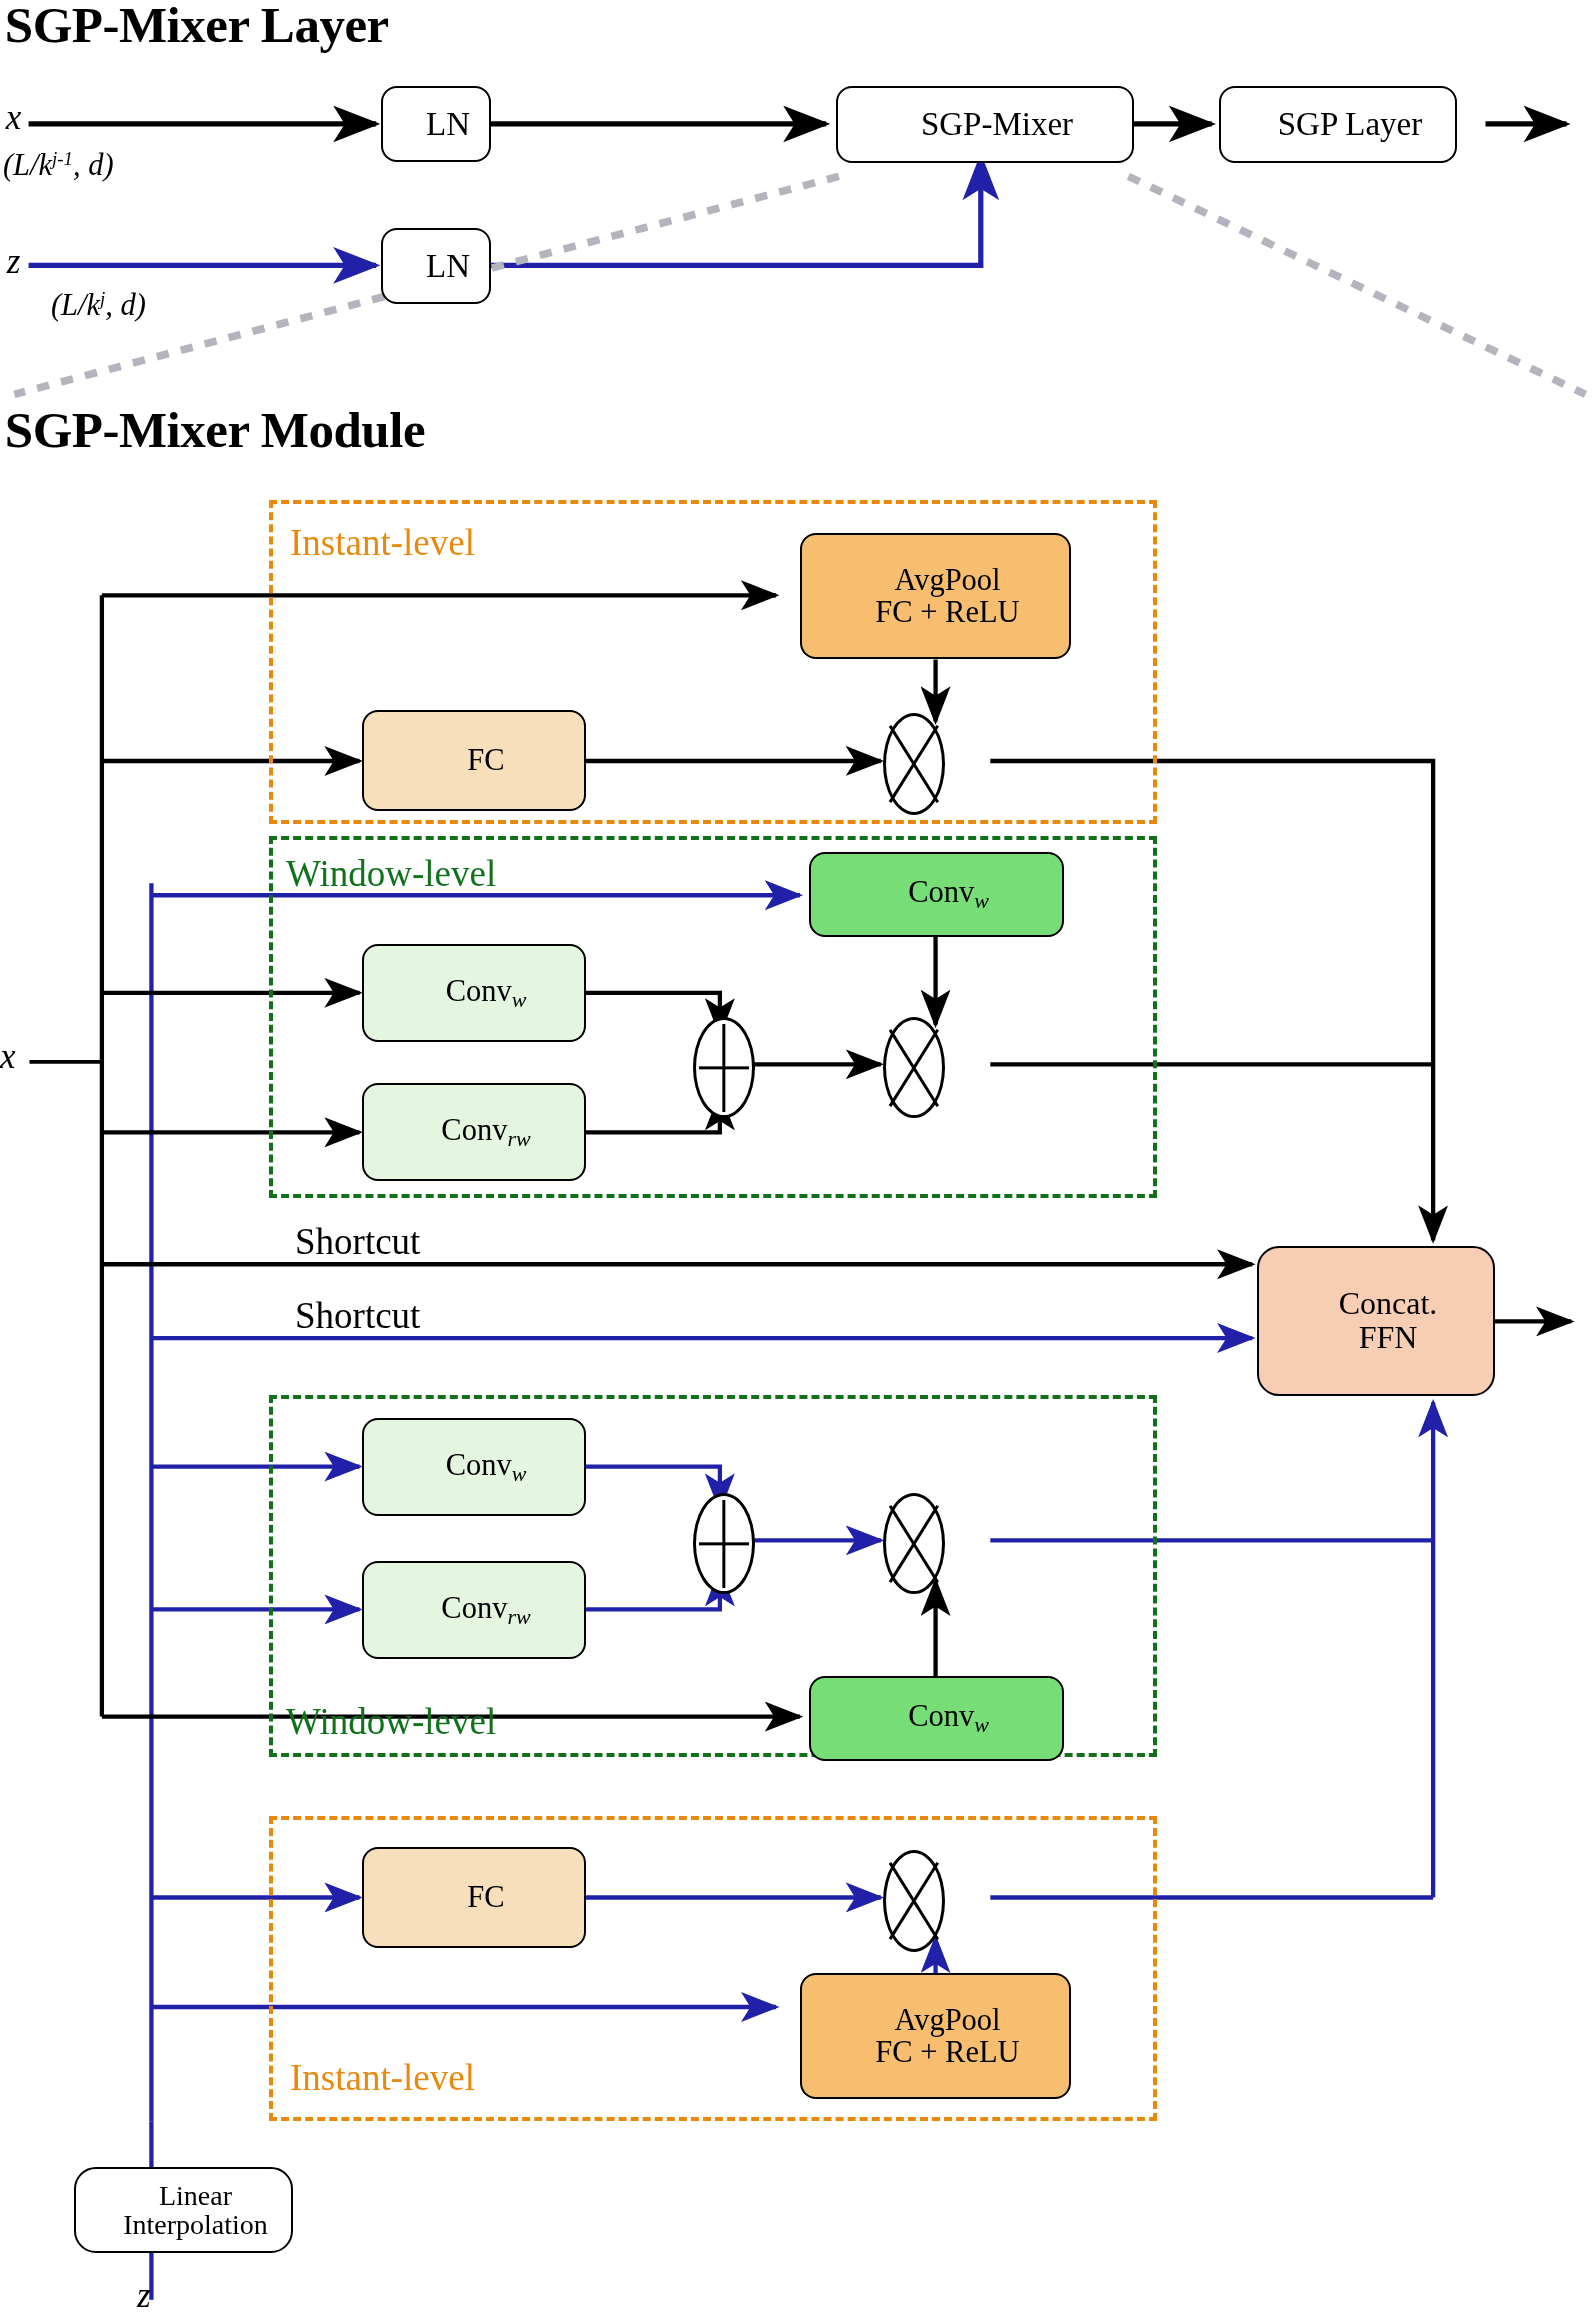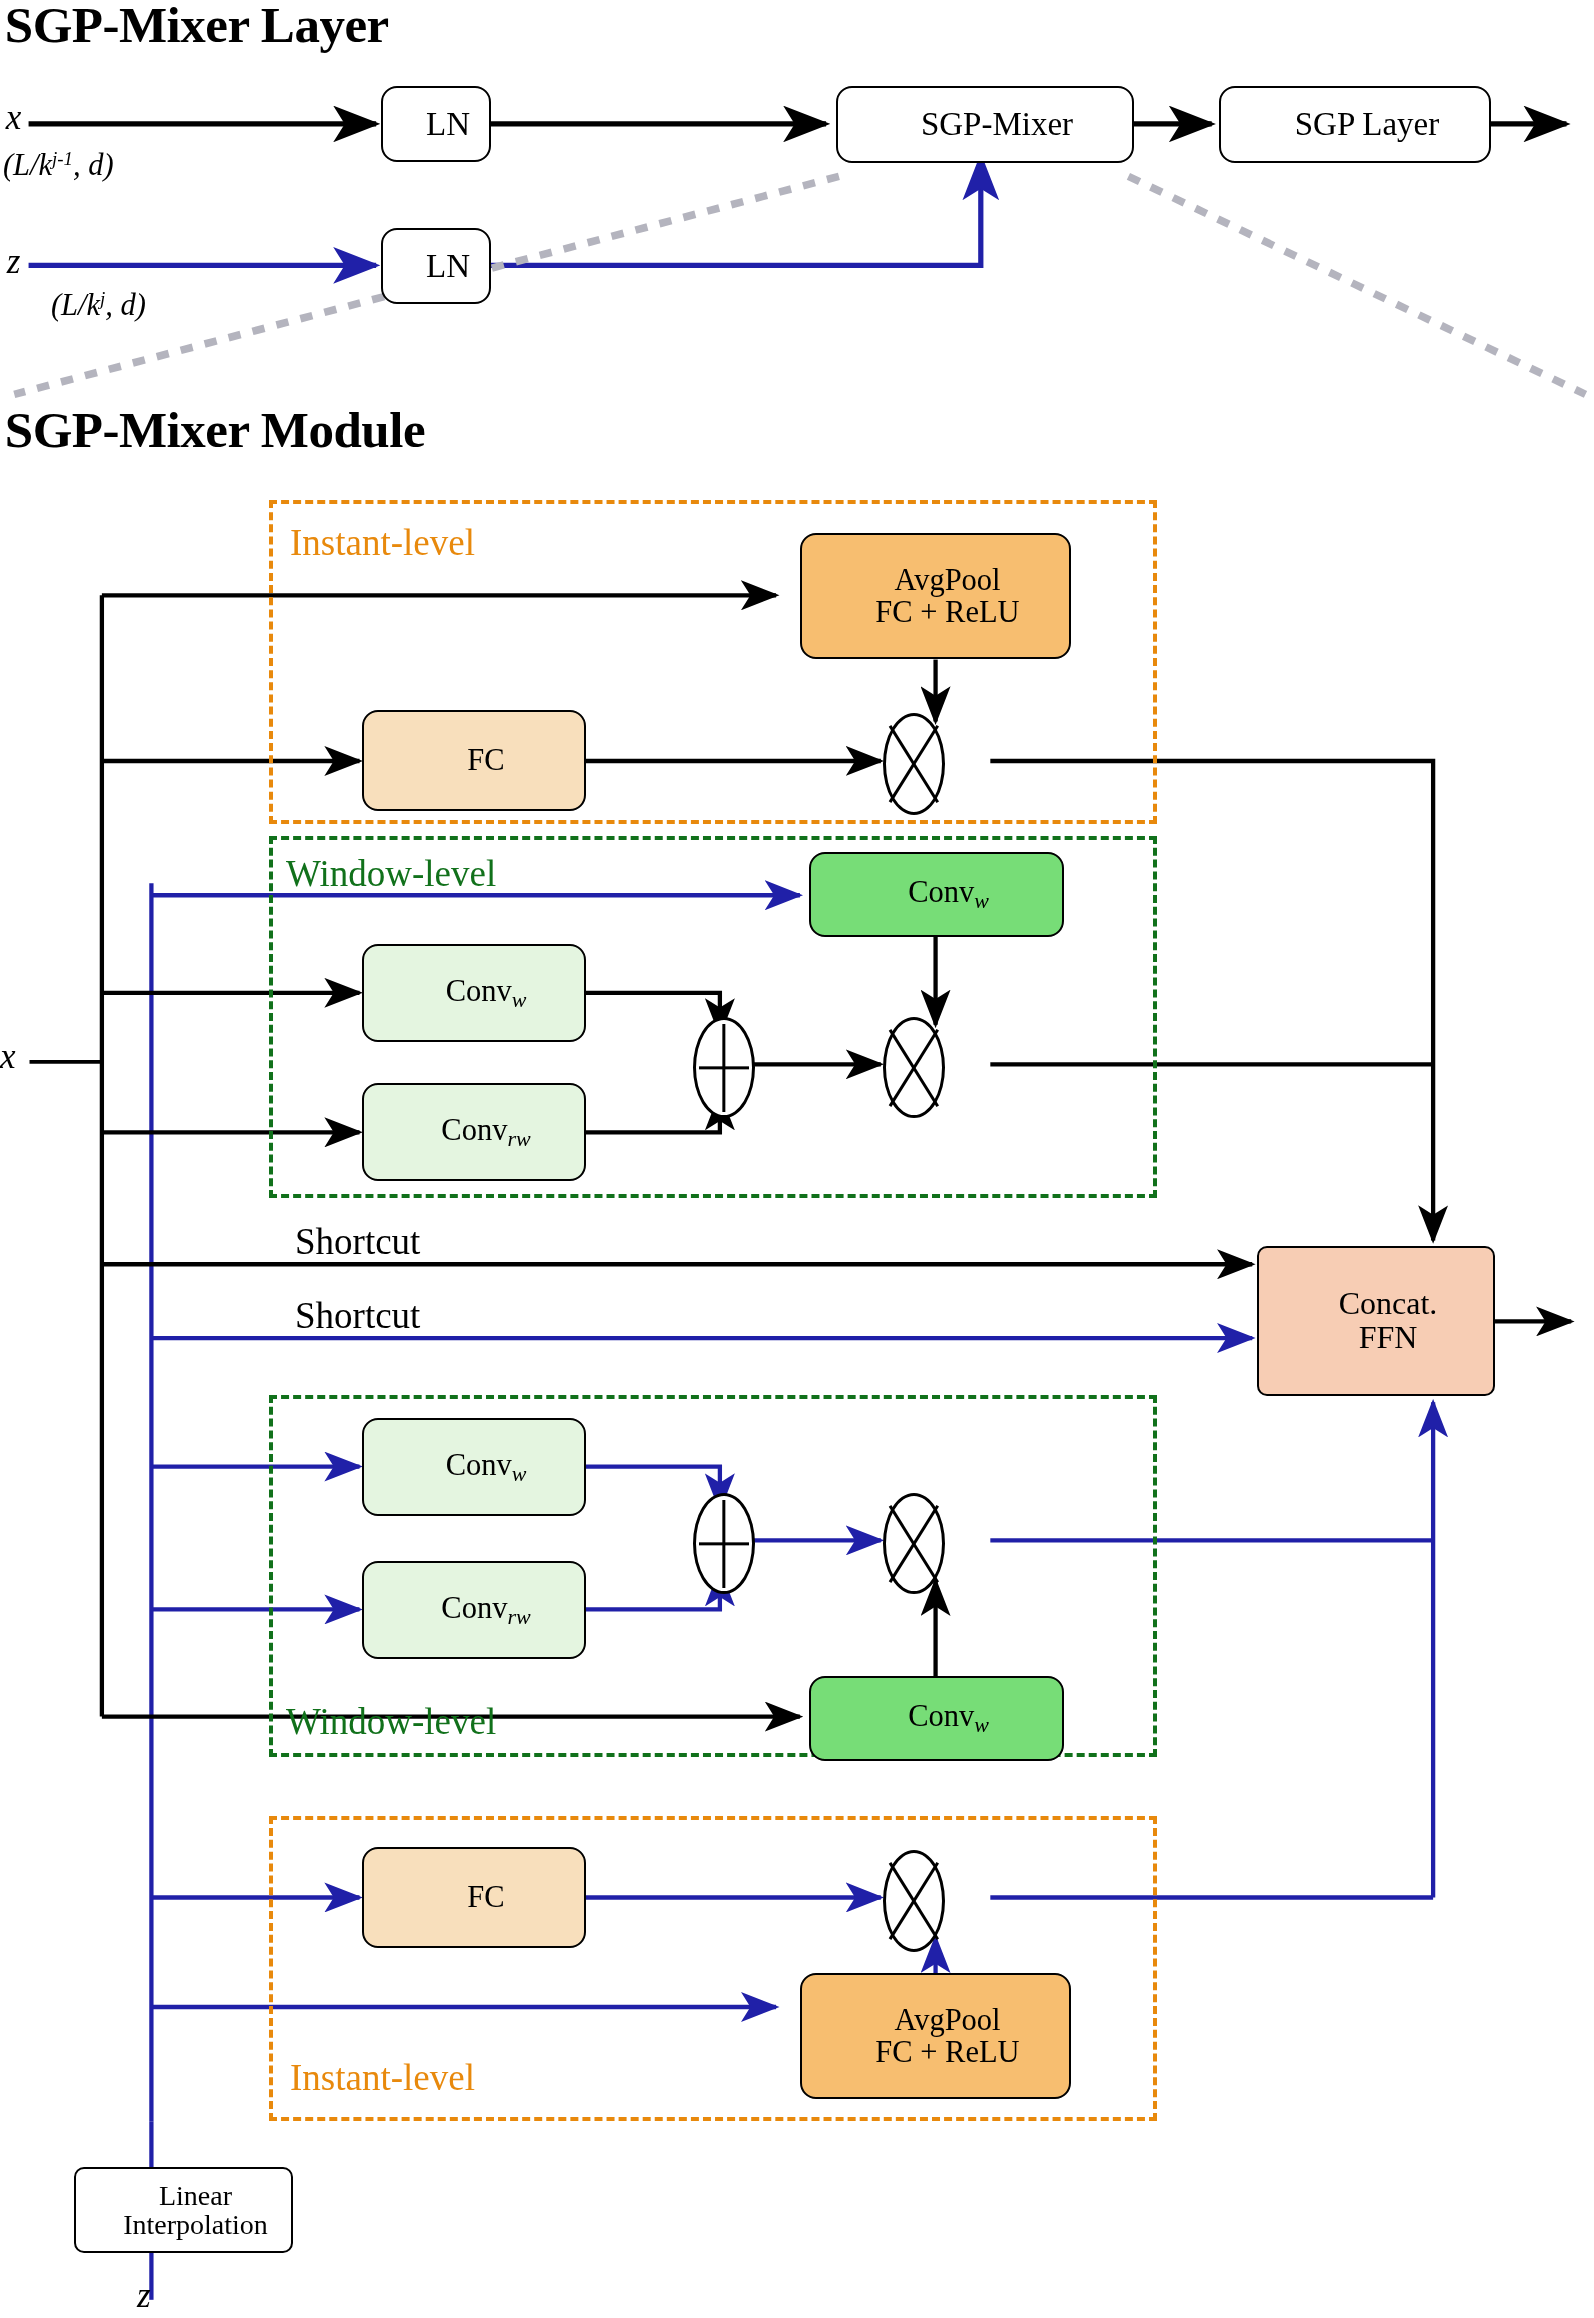--- a/index.html
+++ b/index.html
@@ -23,21 +23,21 @@
   }
 
   .node{
     position:absolute;box-sizing:border-box;display:flex;align-items:center;
     justify-content:center;text-align:center;border:2.4px solid #000;
     font-family:"Liberation Serif",serif;color:#000;line-height:1.05;
     background:#fff;
     padding-left:24px;
   }
   .node.r-md{border-radius:16px;}
-  .node.r-lg{border-radius:10px;}
+  .node.r-lg{border-radius:22px;}
 
   .grpbox{position:absolute;box-sizing:border-box;background:transparent;}
   .grp-orange{border:4.3px dashed #E8890C;}
   .grp-green{border:4.3px dashed #11711B;}
 
   .op{
     position:absolute;border:3.3px solid #000;border-radius:50%;background:#fff;
   }
   .op i{position:absolute;background:#000;display:block;}
 
@@ -161,21 +161,21 @@
   <div class="mathlbl" style="left:2.9px;top:288px;font-size:30.5px;margin-left:48px;">
     <span>(L/k</span><span class="sup">j</span><span>, d)</span>
   </div>
 
   <div class="node r-md" style="left:381px;top:86px;width:110px;height:76px;font-size:33px;">LN</div>
 
   <div class="node r-md" style="left:381px;top:228px;width:110px;height:76px;font-size:33px;">LN</div>
 
   <div class="node r-md" style="left:836px;top:86px;width:298px;height:77px;font-size:33px;">SGP-Mixer</div>
 
-  <div class="node r-md" style="left:1219px;top:86px;width:272px;height:77px;font-size:33px;">SGP Layer</div>
+  <div class="node r-md" style="left:1219px;top:86px;width:238px;height:77px;font-size:33px;">SGP Layer</div>
 
   <div class="grpbox grp-orange" style="left:269px;top:500px;width:888px;height:324px;"></div>
   <div class="grouplbl" style="left:290px;top:521px;font-size:37px;color:#E8890C;">Instant-level</div>
 
   <div class="grpbox grp-green" style="left:269px;top:836px;width:888px;height:362px;"></div>
   <div class="grouplbl" style="left:286px;top:852px;font-size:37px;color:#11711B;">Window-level</div>
 
   <div class="grpbox grp-green" style="left:269px;top:1395px;width:888px;height:362px;"></div>
   <div class="grouplbl" style="left:286px;top:1700px;font-size:37px;color:#11711B;">Window-level</div>
 

